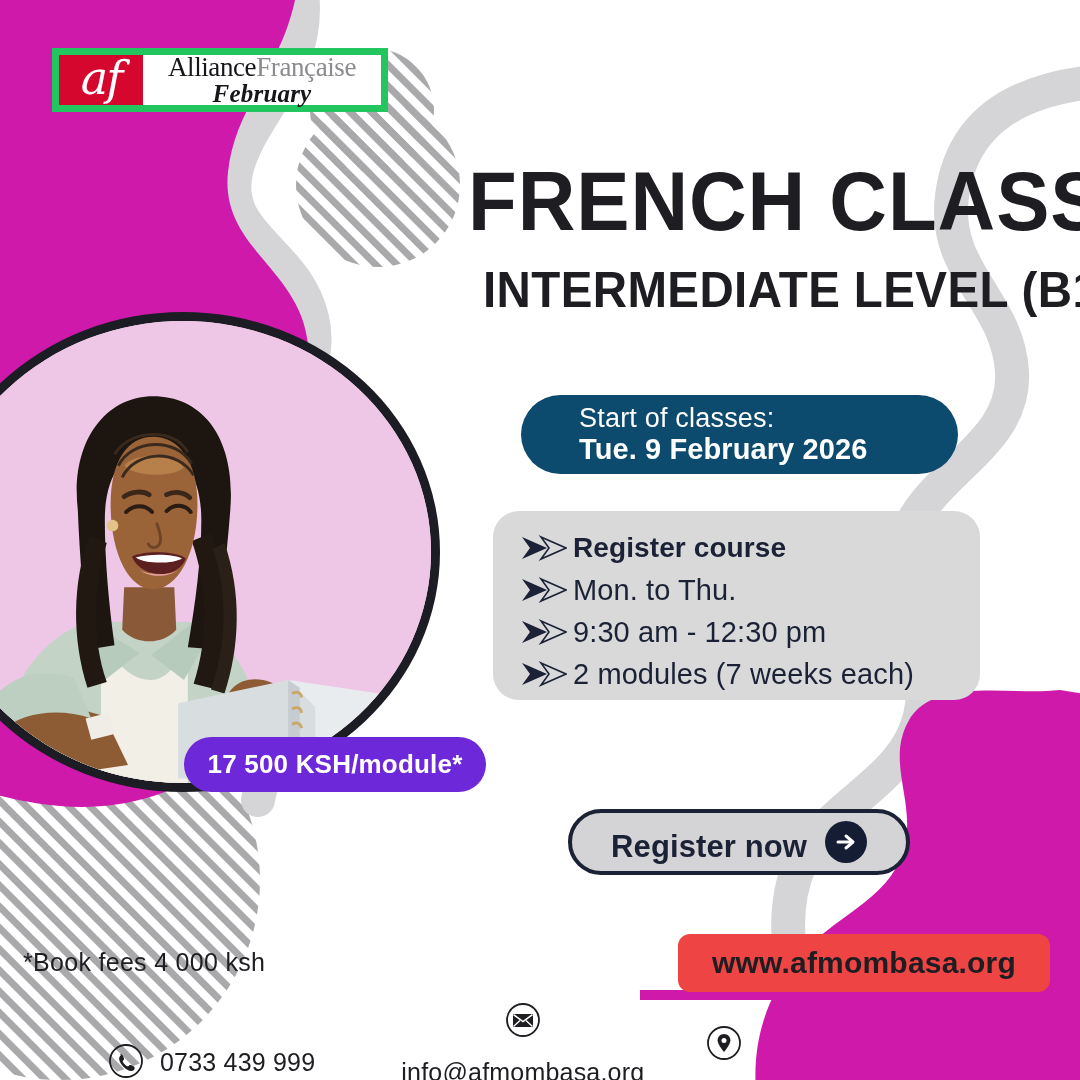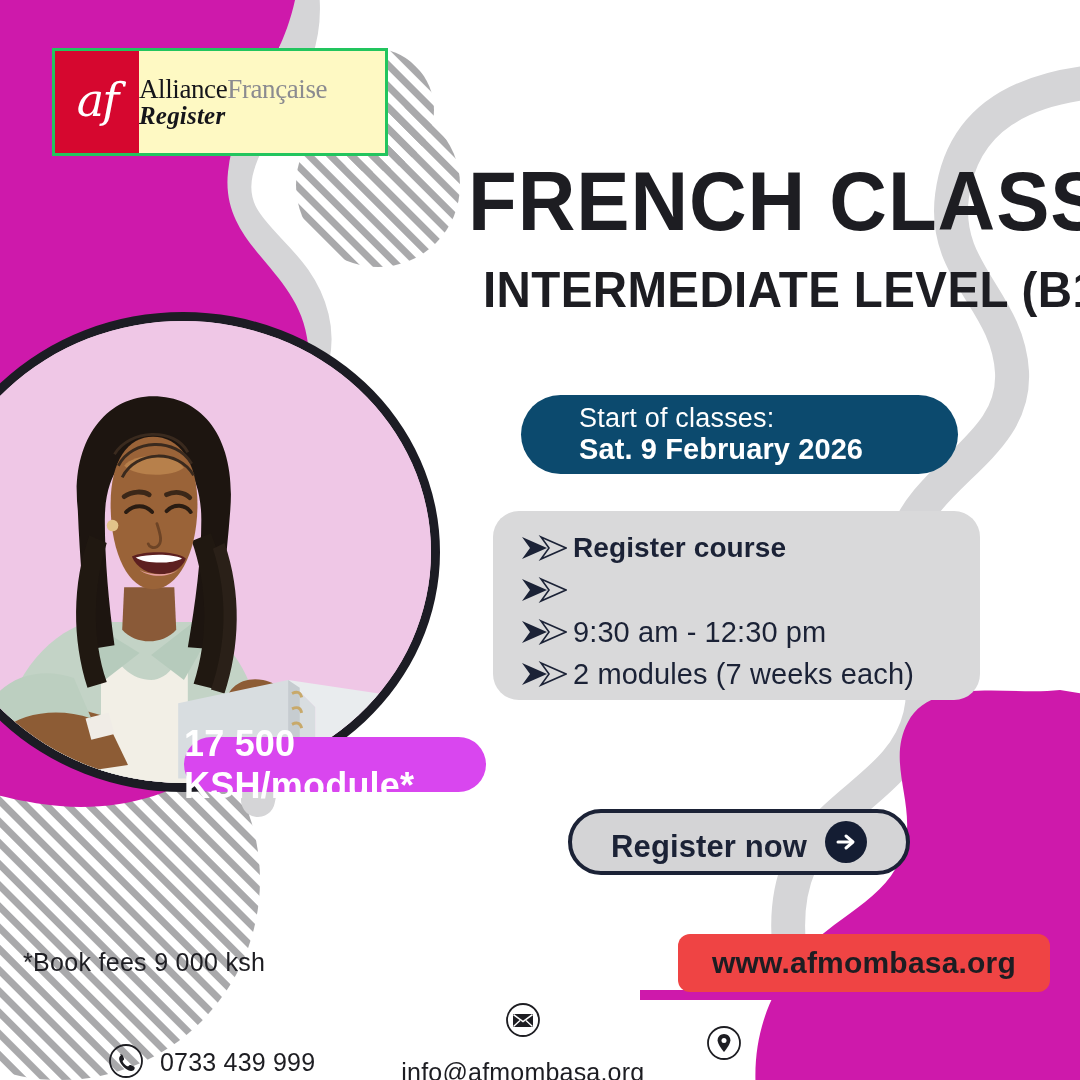--- a/index.html
+++ b/index.html
@@ -22,43 +22,44 @@
     height: 1080px;
     pointer-events: none;
   }
 
   
   .logo-box {
     position: absolute;
     left: 52px;
     top: 48px;
     width: 336px;
-    height: 108px;
+    height: 64px;
     display: flex;
     background: #D6072F;
-    border: 3px solid #22c55e;
+    border: 7px solid #22c55e;
   }
   .logo-af {
     width: 84px;
     display: flex;
     align-items: center;
     justify-content: center;
     color: #ffffff;
     font-family: "DejaVu Serif", serif;
     font-style: italic;
     font-size: 46px;
     line-height: 1;
     letter-spacing: -2px;
     padding-bottom: 4px;
   }
   .logo-name {
     flex: 1;
-    background: #fef9c3;
+    background: #ffffff;
     display: flex;
     flex-direction: column;
+    align-items: center;
     justify-content: center;
     line-height: 1.04;
   }
   .logo-line1 {
     font-family: "Liberation Serif", serif;
     font-size: 27px;
     letter-spacing: -0.4px;
     white-space: nowrap;
   }
   .logo-line1 .w1 { color: #15151a; }
@@ -170,27 +171,27 @@
   }
   .photo-inner { position: absolute; inset: 0; }
 
   
   .price-badge {
     position: absolute;
     left: 184px;
     top: 737px;
     width: 302px;
     height: 55px;
-    background: #d946ef;
+    background: #6d28d9;
     border-radius: 30px;
     display: flex;
     align-items: center;
     justify-content: center;
     color: #ffffff;
-    font-size: 36px;
+    font-size: 26px;
     font-weight: bold;
     letter-spacing: 0.2px;
   }
 
   
   .register-btn {
     position: absolute;
     left: 568px;
     top: 809px;
     width: 342px;
@@ -329,30 +330,30 @@
 
     <path d="M 640 990 L 1120 990 L 1120 1000 L 640 1000 Z" fill="#CE19AB"></path>
   </svg>
 
   <div class="logo-box">
     <div class="logo-af">af</div>
     <div class="logo-name">
       <div class="logo-line1">
         <span class="w1">Alliance</span><span class="w2">Française</span>
       </div>
-      <div class="logo-line2">Register</div>
+      <div class="logo-line2">February</div>
     </div>
   </div>
 
   <div class="title-main">FRENCH CLASSES</div>
   <div class="title-sub">INTERMEDIATE LEVEL (B1)</div>
 
   <div class="date-badge">
     <div class="date-label">Start of classes:</div>
-    <div class="date-value">Sat. 9 February 2026</div>
+    <div class="date-value">Tue. 9 February 2026</div>
   </div>
 
   <div class="info-panel">
 
     <div class="info-row">
       <span class="info-arrow">
         <svg width="46" height="26" viewBox="0 0 46 26" xmlns="http://www.w3.org/2000/svg">
           <path d="M1 2 L26 13 L1 24 L9 13 Z" fill="#1b2236"></path>
           <path d="M20 2 L45 13 L20 24 L28 13 Z" fill="none" stroke="#1b2236" stroke-width="1.6"></path>
         </svg>
@@ -360,20 +361,21 @@
       <span class="info-text bold">Register course</span>
     </div>
 
     <div class="info-row">
       <span class="info-arrow">
         <svg width="46" height="26" viewBox="0 0 46 26" xmlns="http://www.w3.org/2000/svg">
           <path d="M1 2 L26 13 L1 24 L9 13 Z" fill="#1b2236"></path>
           <path d="M20 2 L45 13 L20 24 L28 13 Z" fill="none" stroke="#1b2236" stroke-width="1.6"></path>
         </svg>
       </span>
+      <span class="info-text">Mon. to Thu.</span>
     </div>
 
     <div class="info-row">
       <span class="info-arrow">
         <svg width="46" height="26" viewBox="0 0 46 26" xmlns="http://www.w3.org/2000/svg">
           <path d="M1 2 L26 13 L1 24 L9 13 Z" fill="#1b2236"></path>
           <path d="M20 2 L45 13 L20 24 L28 13 Z" fill="none" stroke="#1b2236" stroke-width="1.6"></path>
         </svg>
       </span>
       <span class="info-text">9:30 am - 12:30 pm</span>
@@ -474,21 +476,21 @@
     <span class="register-circle">
       <svg width="24" height="24" viewBox="0 0 24 24" xmlns="http://www.w3.org/2000/svg">
         <path d="M4 12 H17" stroke="#ffffff" stroke-width="3" stroke-linecap="round"></path>
         <path d="M12 6 L19 12 L12 18" fill="none" stroke="#ffffff" stroke-width="3" stroke-linecap="round" stroke-linejoin="round"></path>
       </svg>
     </span>
   </div>
 
   <div class="web-badge">www.afmombasa.org</div>
 
-  <div class="footnote">*Book fees 9 000 ksh</div>
+  <div class="footnote">*Book fees 4 000 ksh</div>
 
   <div class="contact-bar">
 
     <div class="contact-item c-phone">
       <span>
         <svg width="36" height="36" viewBox="0 0 36 36" xmlns="http://www.w3.org/2000/svg">
           <circle cx="18" cy="18" r="16" fill="none" stroke="#1d1d22" stroke-width="1.8"></circle>
           <path d="M12 11.5 c1.6 -0.6 2.4 0.2 3 1.6 l0.9 2.1 c0.4 0.9 0.2 1.5 -0.6 2
                    -0.8 0.5 -0.7 1.1 -0.2 2 0.9 1.6 2.1 2.8 3.7 3.7 0.9 0.5 1.5 0.6 2 -0.2
                    0.5 -0.8 1.1 -1 2 -0.6 l2.1 0.9 c1.4 0.6 2.2 1.4 1.6 3

